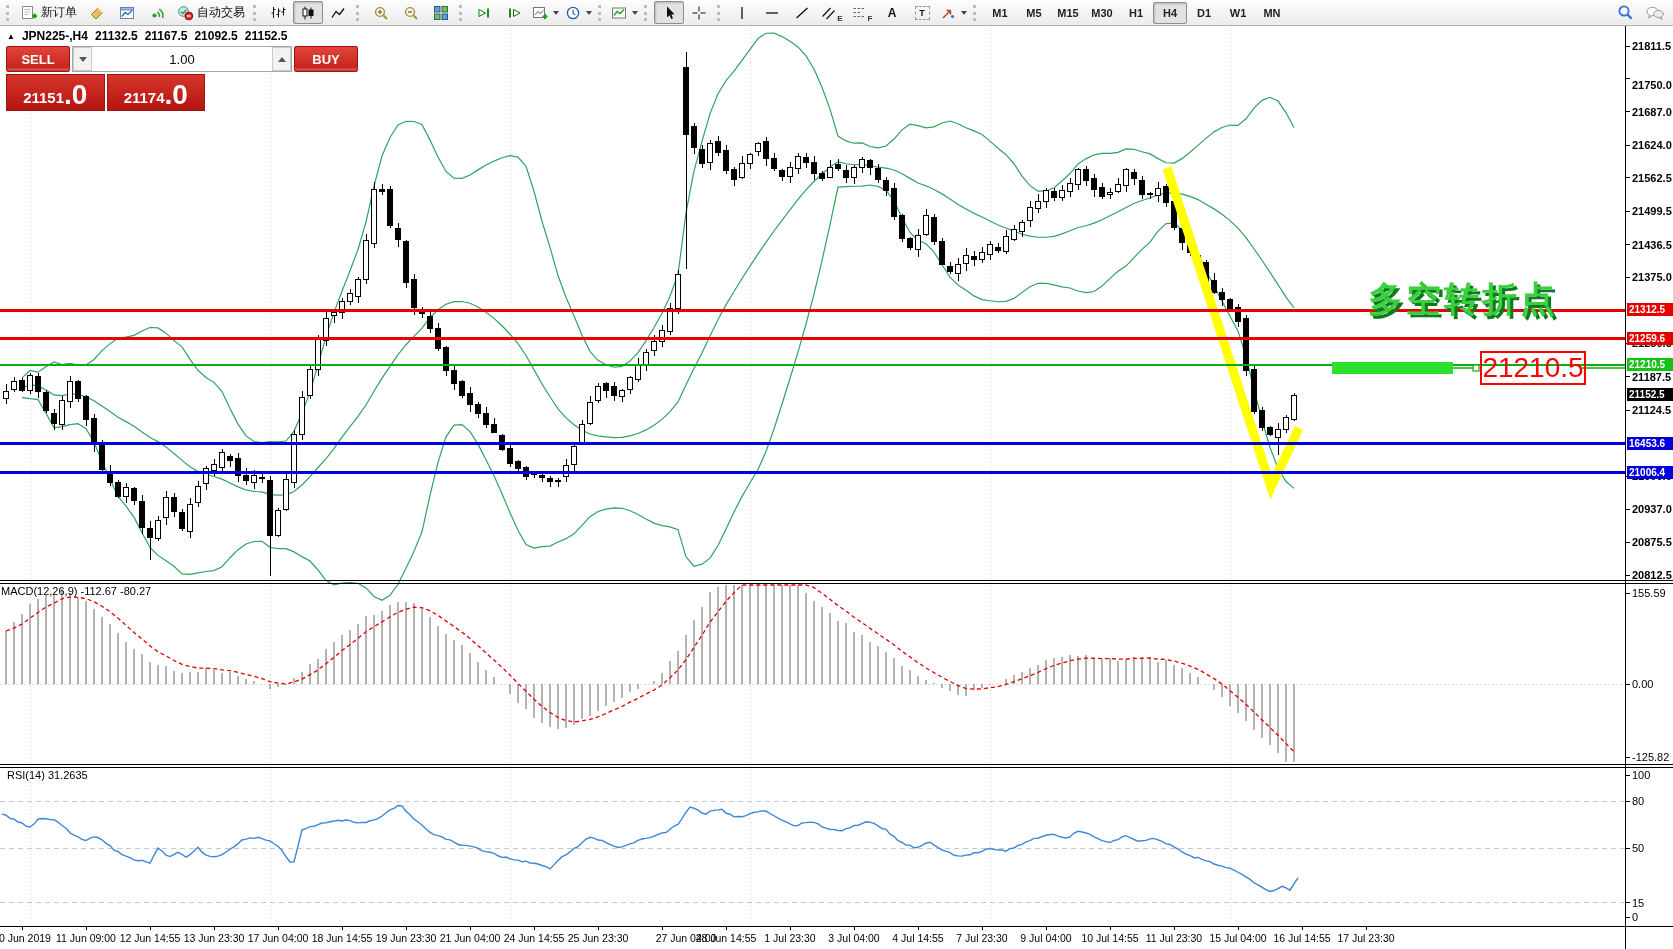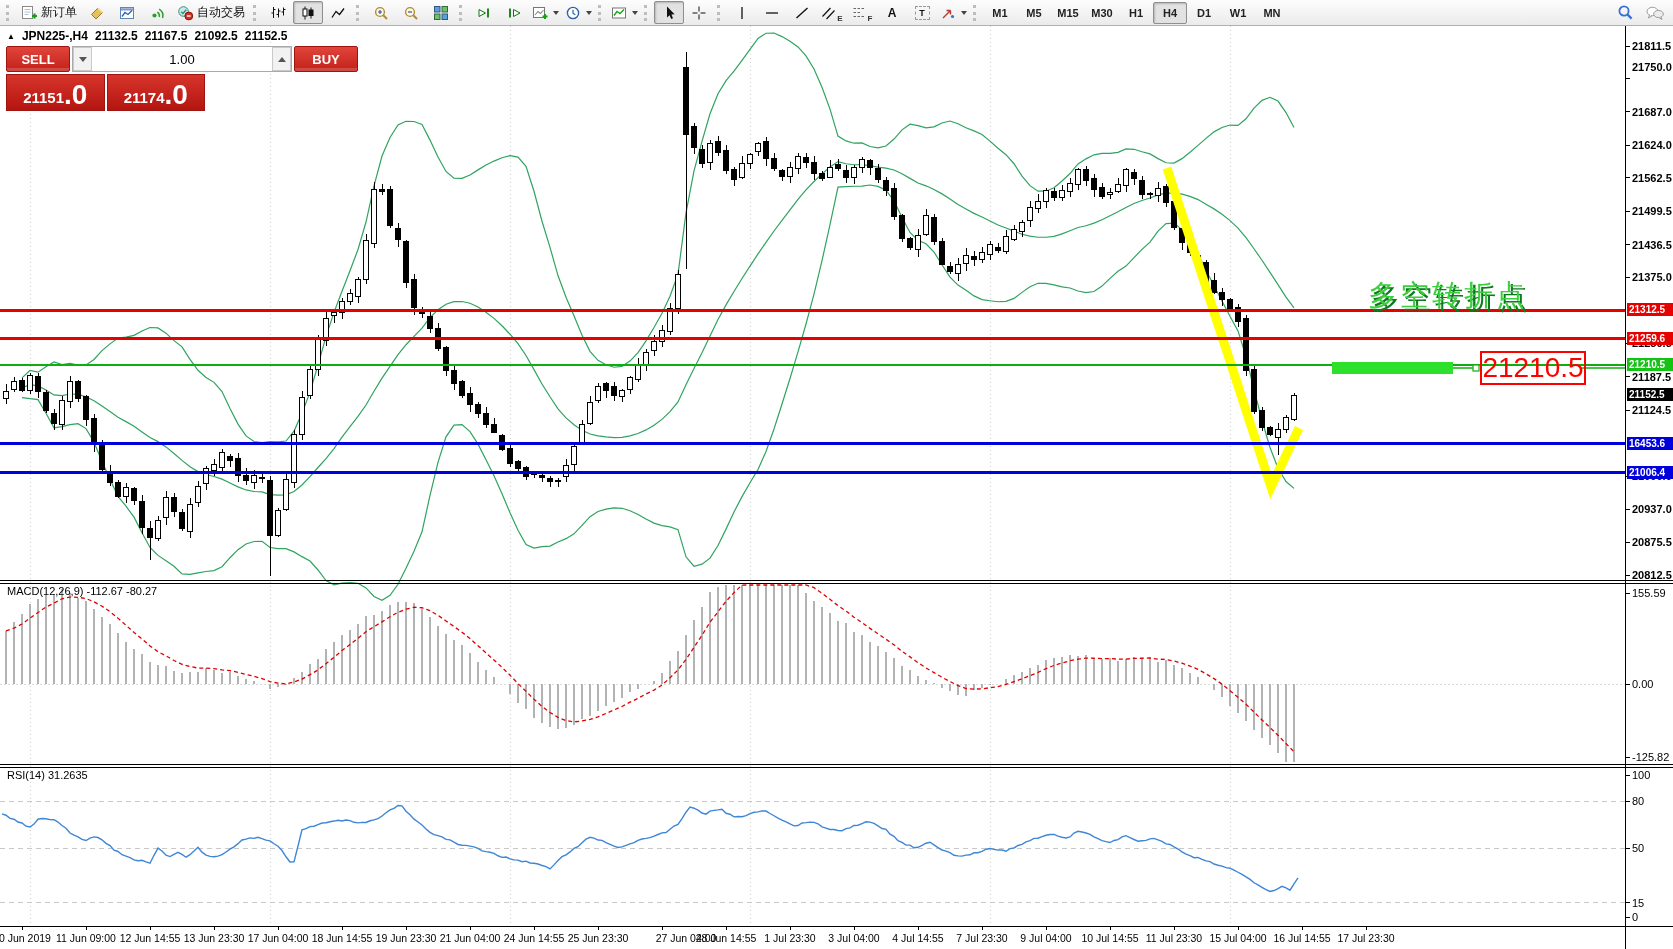--- a/index.html
+++ b/index.html
@@ -22,40 +22,40 @@
         font-size:9px;font-weight:700;color:#111;}
   .suffix{font-size:8px;font-weight:700;color:#333;margin-left:-2px;align-self:flex-end;}
   .tb-right{margin-left:auto;display:flex;align-items:center;}
   svg.ic{display:block;}
   
   .chart-area{position:absolute;left:0;top:0;width:1673px;height:949px;}
   #cv{position:absolute;left:0;top:0;z-index:1;}
   .symbol-info{position:absolute;left:7px;top:29px;z-index:4;display:flex;align-items:center;gap:7px;
                font-size:12px;font-weight:700;color:#000;}
   .symbol-info .tri{font-size:8px;}
-  .macd-label{position:absolute;left:7px;top:585px;z-index:4;font-size:11px;color:#000;}
+  .macd-label{position:absolute;left:1px;top:585px;z-index:4;font-size:11px;color:#000;}
   .rsi-label{position:absolute;left:7px;top:769px;z-index:4;font-size:11px;color:#000;}
   
   .trade-panel{position:absolute;left:6px;top:46px;width:199px;z-index:6;}
   .tp-row1{display:flex;height:26px;gap:2px;}
   .tp-btn{flex:0 0 62px;display:flex;align-items:center;justify-content:center;color:#fff;
           font-size:13px;font-weight:700;background:linear-gradient(#e0453a,#c3201a);
           border:1px solid #9e1410;border-radius:2px;box-shadow:inset 0 -3px 0 rgba(255,255,255,.18);}
   .tp-stepper{flex:1;display:flex;border:1px solid #a9a9a9;background:#fff;}
   .tp-step{flex:0 0 17px;display:flex;align-items:center;justify-content:center;background:#f2f2f2;border:1px solid #c9c9c9;}
   .vol-input{flex:1;border:0;outline:0;text-align:center;font-size:13px;font-family:inherit;color:#000;min-width:0;}
   .car-up{width:0;height:0;border-left:4px solid transparent;border-right:4px solid transparent;border-bottom:5px solid #555;}
   .car-dn{width:0;height:0;border-left:4px solid transparent;border-right:4px solid transparent;border-top:5px solid #555;}
   .tp-row2{display:flex;margin-top:2px;gap:2px;height:37px;}
   .tp-price{flex:1;display:flex;align-items:flex-end;justify-content:center;color:#fff;
             background:linear-gradient(#d5352a,#b51510);border:1px solid #9e1410;padding-bottom:1px;}
   .tp-main{font-size:15px;font-weight:700;line-height:22px;}
   .tp-frac{font-size:28px;font-weight:700;line-height:28px;}
   
-  .turning-point{position:absolute;left:1368px;top:276px;z-index:4;font-size:29px;font-weight:400;
+  .turning-point{position:absolute;left:1368px;top:276px;z-index:4;font-size:35px;font-weight:700;
                  letter-spacing:3px;color:#3bcf3b;text-shadow:3px 3px 0 #0d7a22;white-space:nowrap;}
   .price-callout{position:absolute;left:1480px;top:351px;width:102px;height:30px;z-index:4;
                  border:2px solid #f00;color:#f00;font-size:28px;line-height:30px;text-align:center;}
   
   .ptick{position:absolute;left:1632px;font-size:11px;font-weight:700;color:#000;z-index:2;white-space:nowrap;}
   .itick{position:absolute;left:1632px;font-size:11px;color:#000;z-index:2;white-space:nowrap;}
   .pll{position:absolute;left:1627px;width:44px;height:13px;z-index:3;color:#fff;
        font-size:10px;font-weight:700;line-height:13px;padding-left:2px;}
   .tlab{position:absolute;top:932px;transform:translateX(-50%);font-size:10.5px;color:#000;z-index:2;white-space:nowrap;}
 </style>
@@ -663,21 +663,21 @@
       </div>
     </div>
   </div>
 
   <div class="macd-label">MACD(12,26,9) -112.67 -80.27</div>
   <div class="rsi-label">RSI(14) 31.2635</div>
 
   <div class="turning-point">多空转折点</div>
   <div class="price-callout">21210.5</div>
 <div class="ptick" style="top: 40px;">21811.5</div>
-    <div class="ptick" style="top: 61px;">21750.0</div>
+    <div class="ptick" style="top: 79px;">21750.0</div>
     <div class="ptick" style="top: 105.985px;">21687.0</div>
     <div class="ptick" style="top: 139.375px;">21624.0</div>
     <div class="ptick" style="top: 171.97px;">21562.5</div>
     <div class="ptick" style="top: 205.36px;">21499.5</div>
     <div class="ptick" style="top: 238.75px;">21436.5</div>
     <div class="ptick" style="top: 271.345px;">21375.0</div>
     <div class="ptick" style="top: 337.436px;">21250.3</div>
     <div class="ptick" style="top: 370.72px;">21187.5</div>
     <div class="ptick" style="top: 404.11px;">21124.5</div>
     <div class="ptick" style="top: 470.095px;">21000.0</div>

